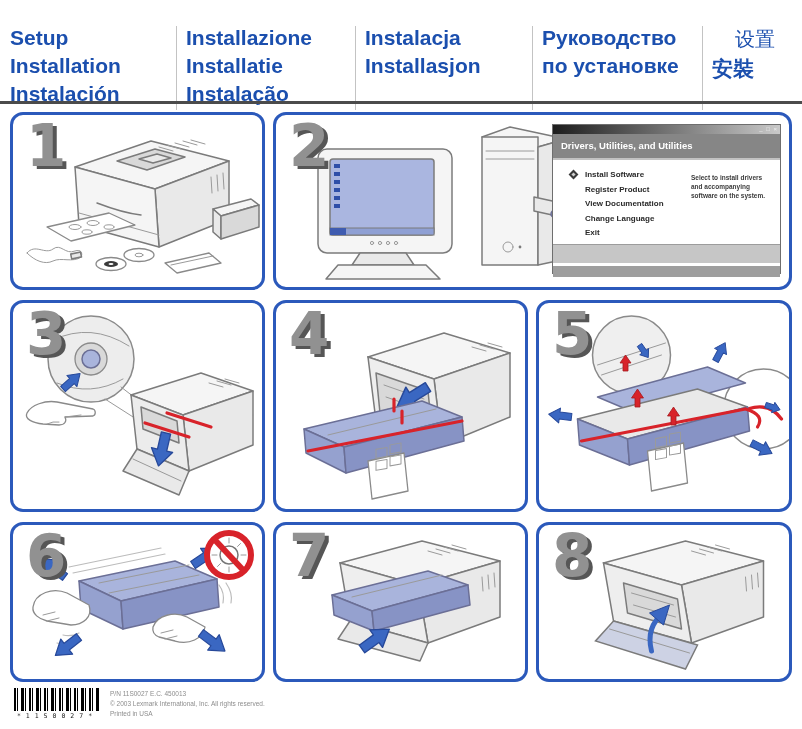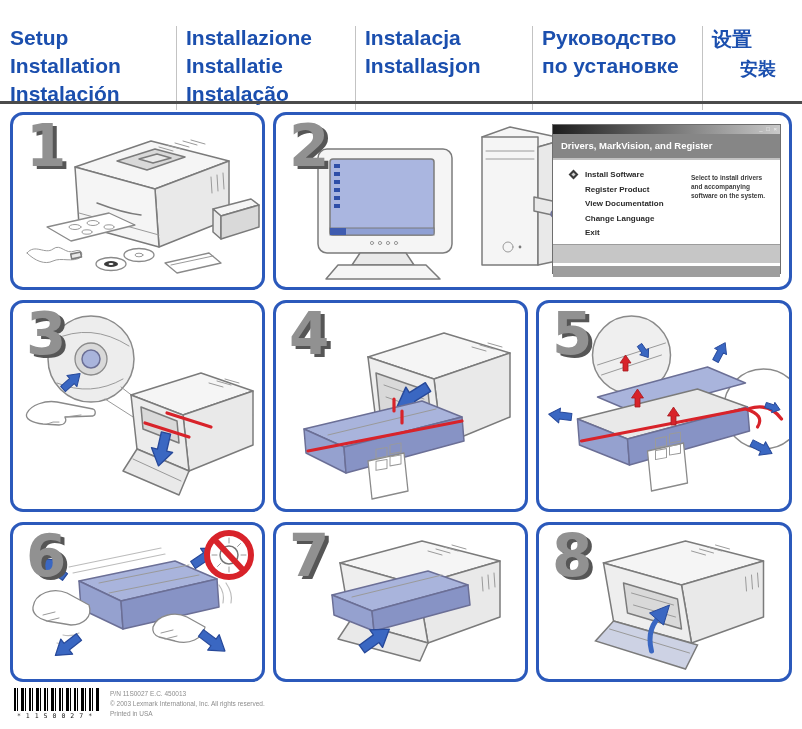--- a/index.html
+++ b/index.html
@@ -5,22 +5,22 @@
   html,body{margin:0;padding:0;}
   body{
     width:802px;height:729px;background:#ffffff;position:relative;overflow:hidden;
     font-family:"Liberation Sans", sans-serif;
   }
   
   .header{position:absolute;left:10px;top:24px;width:788px;height:92px;display:flex;}
   .hcol{color:#1b4fae;font-weight:bold;font-size:21px;line-height:28px;white-space:nowrap;}
   .hc1{width:166px;} .hc2{width:169px;} .hc3{width:167px;} .hc4{width:160px;} .hc5{flex:1;}
   .hdiv{width:1px;background:#c3c3c3;margin:2px 9px 4px 0;height:84px;}
-  .zh1{font-size:20px;line-height:30px;font-weight:bold;}
-  .zh2{font-family:"DejaVu Serif", serif;font-size:18px;line-height:30px;font-weight:bold;margin-left:28px;}
+  .zh1{font-size:20px;line-height:30px;font-weight:normal;text-align:center;}
+  .zh2{font-family:"DejaVu Serif", serif;font-size:21px;line-height:30px;font-weight:bold;}
   .top-rule{position:absolute;left:0;top:101px;width:802px;height:3px;background:#4b4b4b;}
   
   .grid{position:absolute;left:10px;top:112px;display:grid;
         grid-template-columns:255px 255px 256px;grid-template-rows:178px 212px 160px;gap:10px 8px;}
   .panel{border:3px solid #2b59bb;border-radius:13px;background:#fff;position:relative;box-sizing:border-box;overflow:hidden;}
   .span2{grid-column:2 / 4;}
   .num{position:absolute;top:2px;left:13px;z-index:3;font-family:"DejaVu Sans", sans-serif;
        font-weight:bold;font-size:58px;line-height:1;color:#919191;text-shadow:4px 3px 0 #565656;}
   .illus{position:absolute;inset:0;width:100%;height:100%;}
   
@@ -182,21 +182,21 @@
         <ellipse class="thin" cx="298" cy="48" rx="4" ry="1.8"></ellipse>
       </g>
       <g transform="translate(295,62) rotate(90)">
         <polygon class="barrow" points="0,-3.5 10,-3.5 10,-7.5 21,0 10,7.5 10,3.5 0,3.5"></polygon>
       </g>
     </svg>
     <div class="dialog">
       <div class="dlg-sys">
         <span>_ □ ×</span>
       </div>
-      <div class="dlg-title">Drivers, MarkVision, and Register</div>
+      <div class="dlg-title">Drivers, Utilities, and Utilities</div>
       <div class="dlg-body">
         <div class="dlg-menu">
           <div class="dlg-item">
             <span class="diamond"></span>
             <span>Install Software</span>
           </div>
           <div class="dlg-item">Register Product</div>
           <div class="dlg-item">View Documentation</div>
           <div class="dlg-item">Change Language</div>
           <div class="dlg-item">Exit</div>

